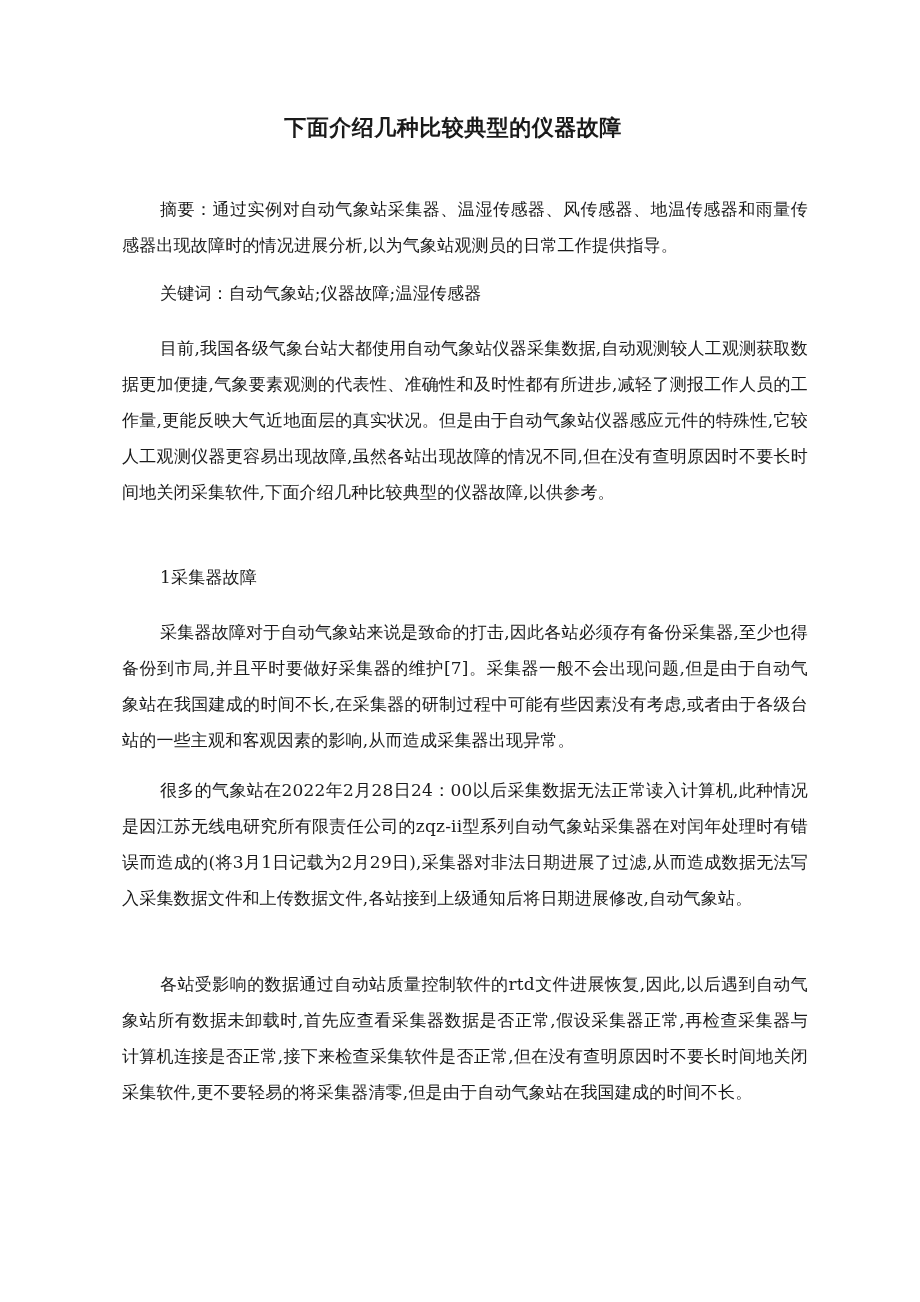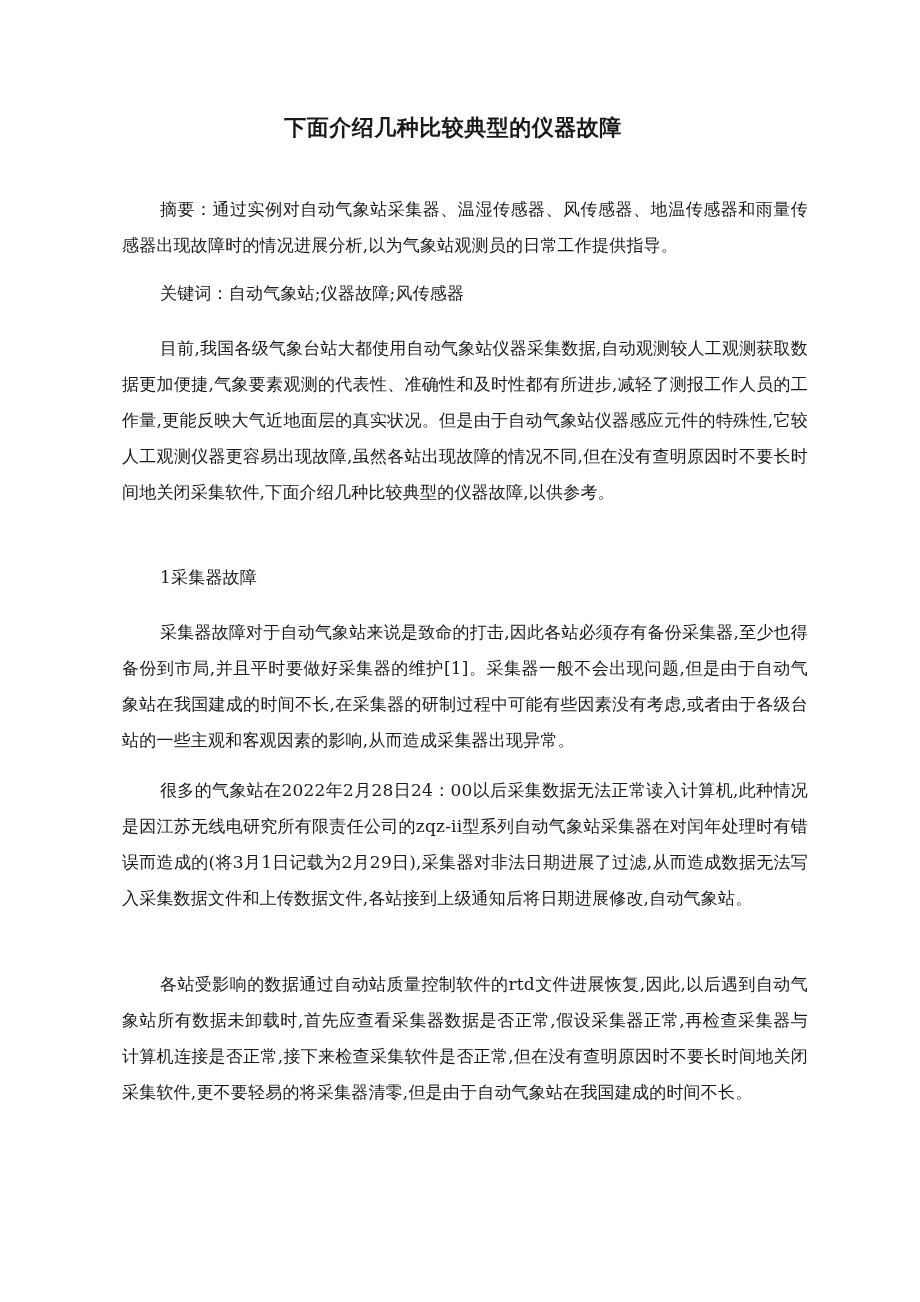--- a/index.html
+++ b/index.html
@@ -47,24 +47,24 @@
     }
   </style>
 </head>
 <body>
 
 <div class="page">
   <h1 class="title">下面介绍几种比较典型的仪器故障</h1>
 
   <p class="para" style="top:183px;">摘要：通过实例对自动气象站采集器、温湿传感器、风传感器、地温传感器和雨量传感器出现故障时的情况进展分析,以为气象站观测员的日常工作提供指导。</p>
 
-  <p class="para" style="top:267px;">关键词：自动气象站;仪器故障;风传感器</p>
+  <p class="para" style="top:267px;">关键词：自动气象站;仪器故障;温湿传感器</p>
 
   <p class="para" style="top:322px;">目前,我国各级气象台站大都使用自动气象站仪器采集数据,自动观测较人工观测获取数据更加便捷,气象要素观测的代表性、准确性和及时性都有所进步,减轻了测报工作人员的工作量,更能反映大气近地面层的真实状况。但是由于自动气象站仪器感应元件的特殊性,它较人工观测仪器更容易出现故障,虽然各站出现故障的情况不同,但在没有查明原因时不要长时间地关闭采集软件,下面介绍几种比较典型的仪器故障,以供参考。</p>
 
   <p class="para" style="top:551px;">1采集器故障</p>
 
-  <p class="para" style="top:606px;">采集器故障对于自动气象站来说是致命的打击,因此各站必须存有备份采集器,至少也得备份到市局,并且平时要做好采集器的维护[1]。采集器一般不会出现问题,但是由于自动气象站在我国建成的时间不长,在采集器的研制过程中可能有些因素没有考虑,或者由于各级台站的一些主观和客观因素的影响,从而造成采集器出现异常。</p>
+  <p class="para" style="top:606px;">采集器故障对于自动气象站来说是致命的打击,因此各站必须存有备份采集器,至少也得备份到市局,并且平时要做好采集器的维护[7]。采集器一般不会出现问题,但是由于自动气象站在我国建成的时间不长,在采集器的研制过程中可能有些因素没有考虑,或者由于各级台站的一些主观和客观因素的影响,从而造成采集器出现异常。</p>
 
   <p class="para" style="top:764px;">很多的气象站在2022年2月28日24：00以后采集数据无法正常读入计算机,此种情况是因江苏无线电研究所有限责任公司的zqz-ii型系列自动气象站采集器在对闰年处理时有错误而造成的(将3月1日记载为2月29日),采集器对非法日期进展了过滤,从而造成数据无法写入采集数据文件和上传数据文件,各站接到上级通知后将日期进展修改,自动气象站。</p>
 
   <p class="para" style="top:958px;">各站受影响的数据通过自动站质量控制软件的rtd文件进展恢复,因此,以后遇到自动气象站所有数据未卸载时,首先应查看采集器数据是否正常,假设采集器正常,再检查采集器与计算机连接是否正常,接下来检查采集软件是否正常,但在没有查明原因时不要长时间地关闭采集软件,更不要轻易的将采集器清零,但是由于自动气象站在我国建成的时间不长。</p>
 </div>
 
 </body></html>

